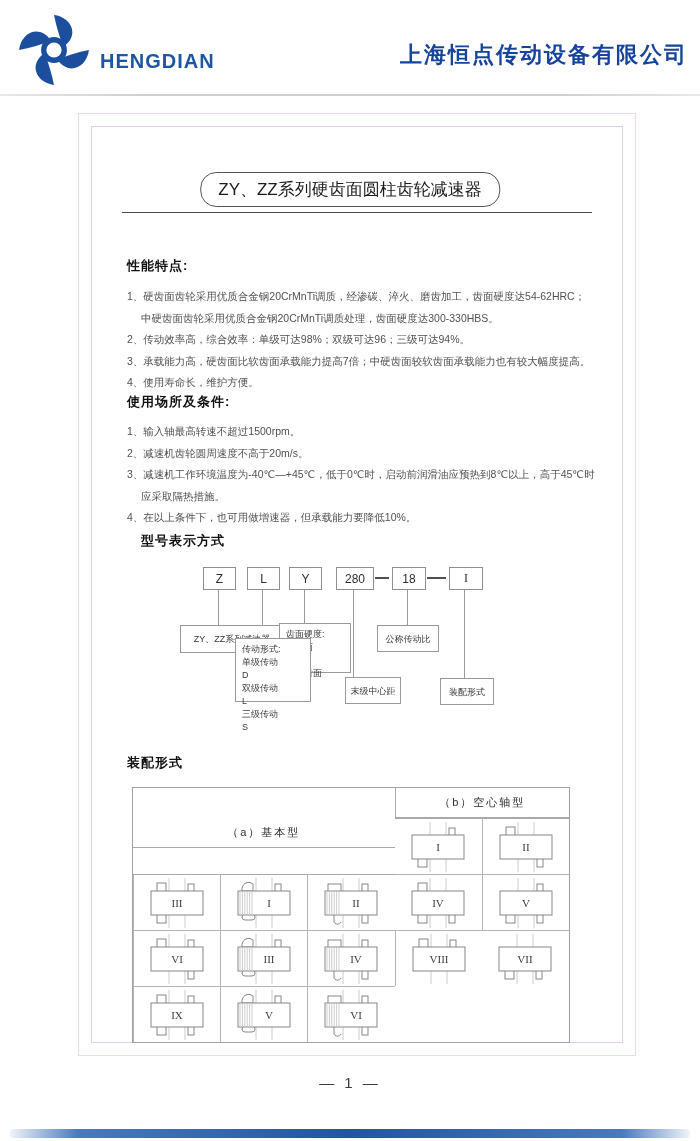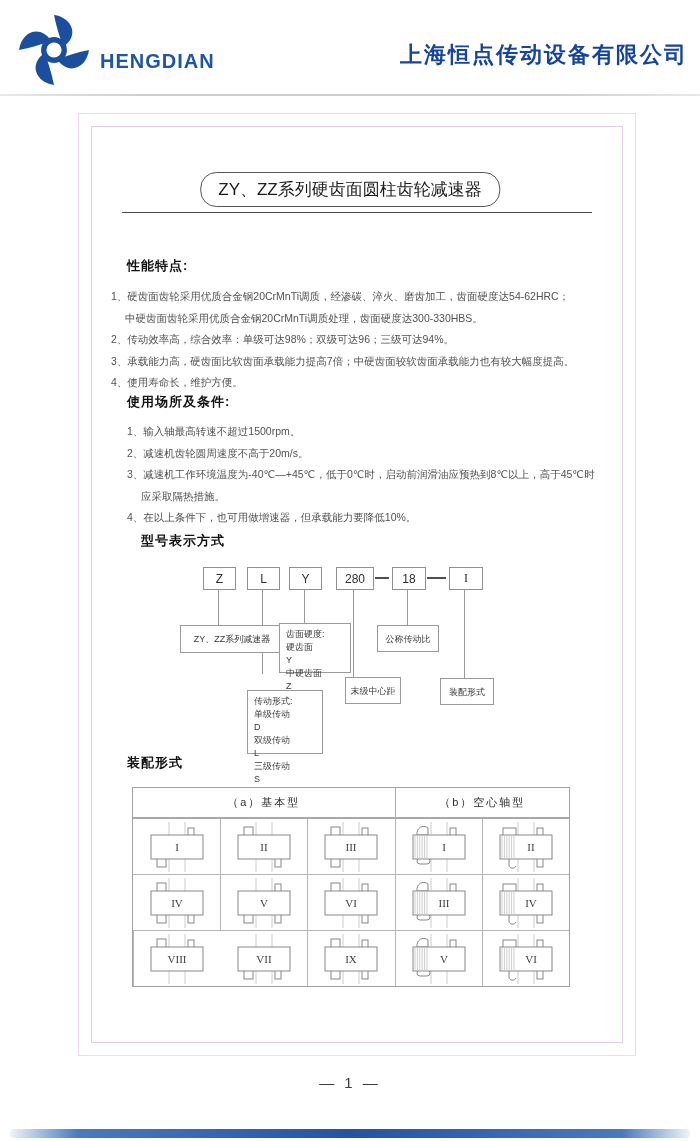--- a/index.html
+++ b/index.html
@@ -86,21 +86,21 @@
   <div class="company">上海恒点传动设备有限公司</div>
   <div class="header-divider"></div>
 
   <div class="frame-outer"></div>
   <div class="frame-inner"></div>
 
   <div class="title-pill">ZY、ZZ系列硬齿面圆柱齿轮减速器</div>
   <div class="title-rule"></div>
 
   <div class="sec-head" style="left:127px;top:257px;">性能特点:</div>
-  <div class="tlist" style="left:111px;top:286px;" id="features-list">
+  <div class="tlist" style="left:127px;top:286px;" id="features-list">
       <div class="tline">1、硬齿面齿轮采用优质合金钢20CrMnTi调质，经渗碳、淬火、磨齿加工，齿面硬度达54-62HRC；</div>
       <div class="tline indent">中硬齿面齿轮采用优质合金钢20CrMnTi调质处理，齿面硬度达300-330HBS。</div>
       <div class="tline">2、传动效率高，综合效率：单级可达98%；双级可达96；三级可达94%。</div>
       <div class="tline">3、承载能力高，硬齿面比软齿面承载能力提高7倍；中硬齿面较软齿面承载能力也有较大幅度提高。</div>
       <div class="tline">4、使用寿命长，维护方便。</div>
     </div>
 
   <div class="sec-head" style="left:127px;top:393px;">使用场所及条件:</div>
   <div class="tlist" style="left:127px;top:421px;" id="usage-list">
       <div class="tline">1、输入轴最高转速不超过1500rpm。</div>
@@ -136,43 +136,43 @@
         <div class="cb-row">
           <span>硬齿面</span>
           <span>Y</span>
         </div>
         <div class="cb-row">
           <span>中硬齿面</span>
           <span>Z</span>
         </div>
       </div>
     <div class="lab-box" style="left:377px;top:625px;width:60px;height:25px;">公称传动比</div>
-    <div class="lab-box multi" style="left:235px;top:690px;width:62px;height:54px;margin-left:12px;" id="drive-box">
+    <div class="lab-box multi" style="left:235px;top:638px;width:62px;height:54px;" id="drive-box">
         <div class="cb-title">传动形式:</div>
         <div class="cb-row">
           <span>单级传动</span>
           <span>D</span>
         </div>
         <div class="cb-row">
           <span>双级传动</span>
           <span>L</span>
         </div>
         <div class="cb-row">
           <span>三级传动</span>
           <span>S</span>
         </div>
       </div>
     <div class="lab-box" style="left:326px;top:677px;width:54px;height:25px;margin-left:19px;">末级中心距</div>
     <div class="lab-box" style="left:440px;top:678px;width:52px;height:25px;">装配形式</div>
   </div>
 
   <div class="sec-head" style="left:127px;top:754px;">装配形式</div>
   <div class="atable" id="assembly-table">
+    <div class="ahead b">（b）空心轴型</div>
     <div class="ahead a">（a）基本型</div>
-    <div class="ahead b">（b）空心轴型</div>
   <div class="acell col-first row-first">
         <svg width="84" height="54" viewBox="0 0 84 54" xmlns="http://www.w3.org/2000/svg">
           <line x1="34" y1="2" x2="34" y2="52" stroke="#cccccc" stroke-width="1"></line>
           <line x1="50" y1="2" x2="50" y2="52" stroke="#cccccc" stroke-width="1"></line>
           <rect x="53" y="8" width="6" height="8" fill="#ffffff" stroke="#878787" stroke-width="1"></rect>
           <rect x="22" y="38" width="9" height="9" fill="#ffffff" stroke="#878787" stroke-width="1"></rect>
           <rect x="16" y="15" width="52" height="24" fill="#ffffff" stroke="#878787" stroke-width="1"></rect>
           <text x="42" y="31" font-size="11" text-anchor="middle" fill="#3f3f3f" font-family="Liberation Serif, DejaVu Serif, serif">I</text>
         </svg>
       </div>

